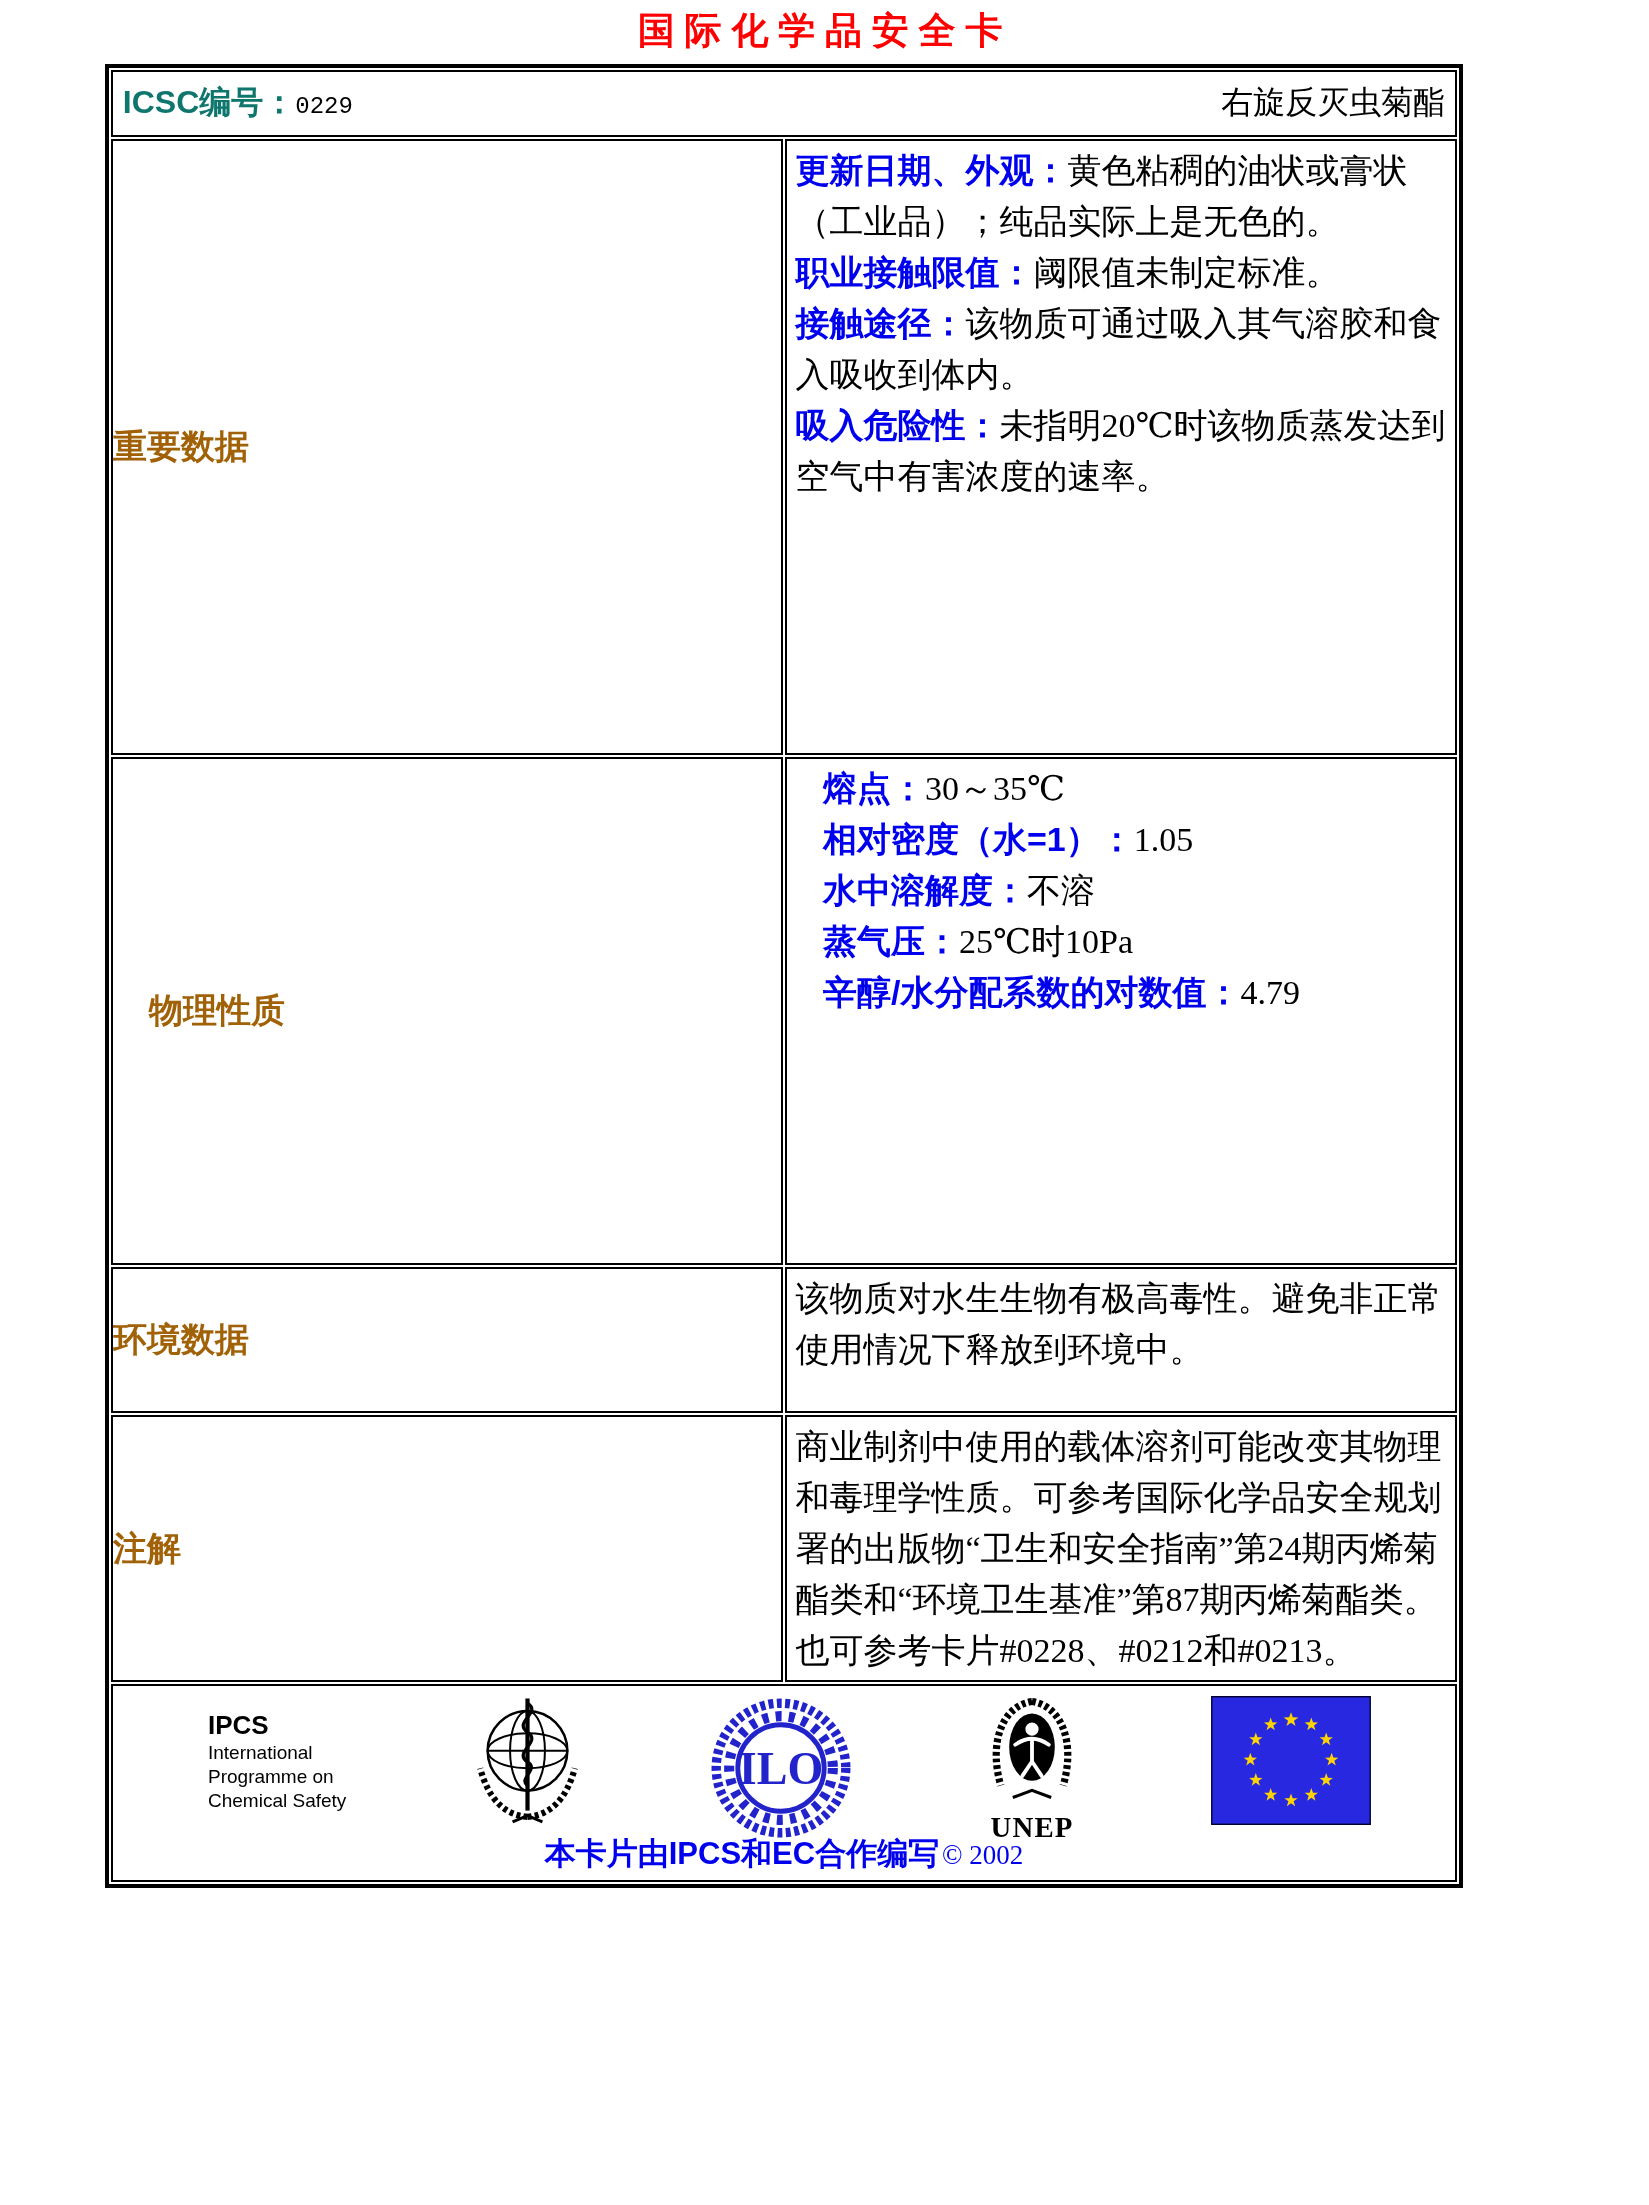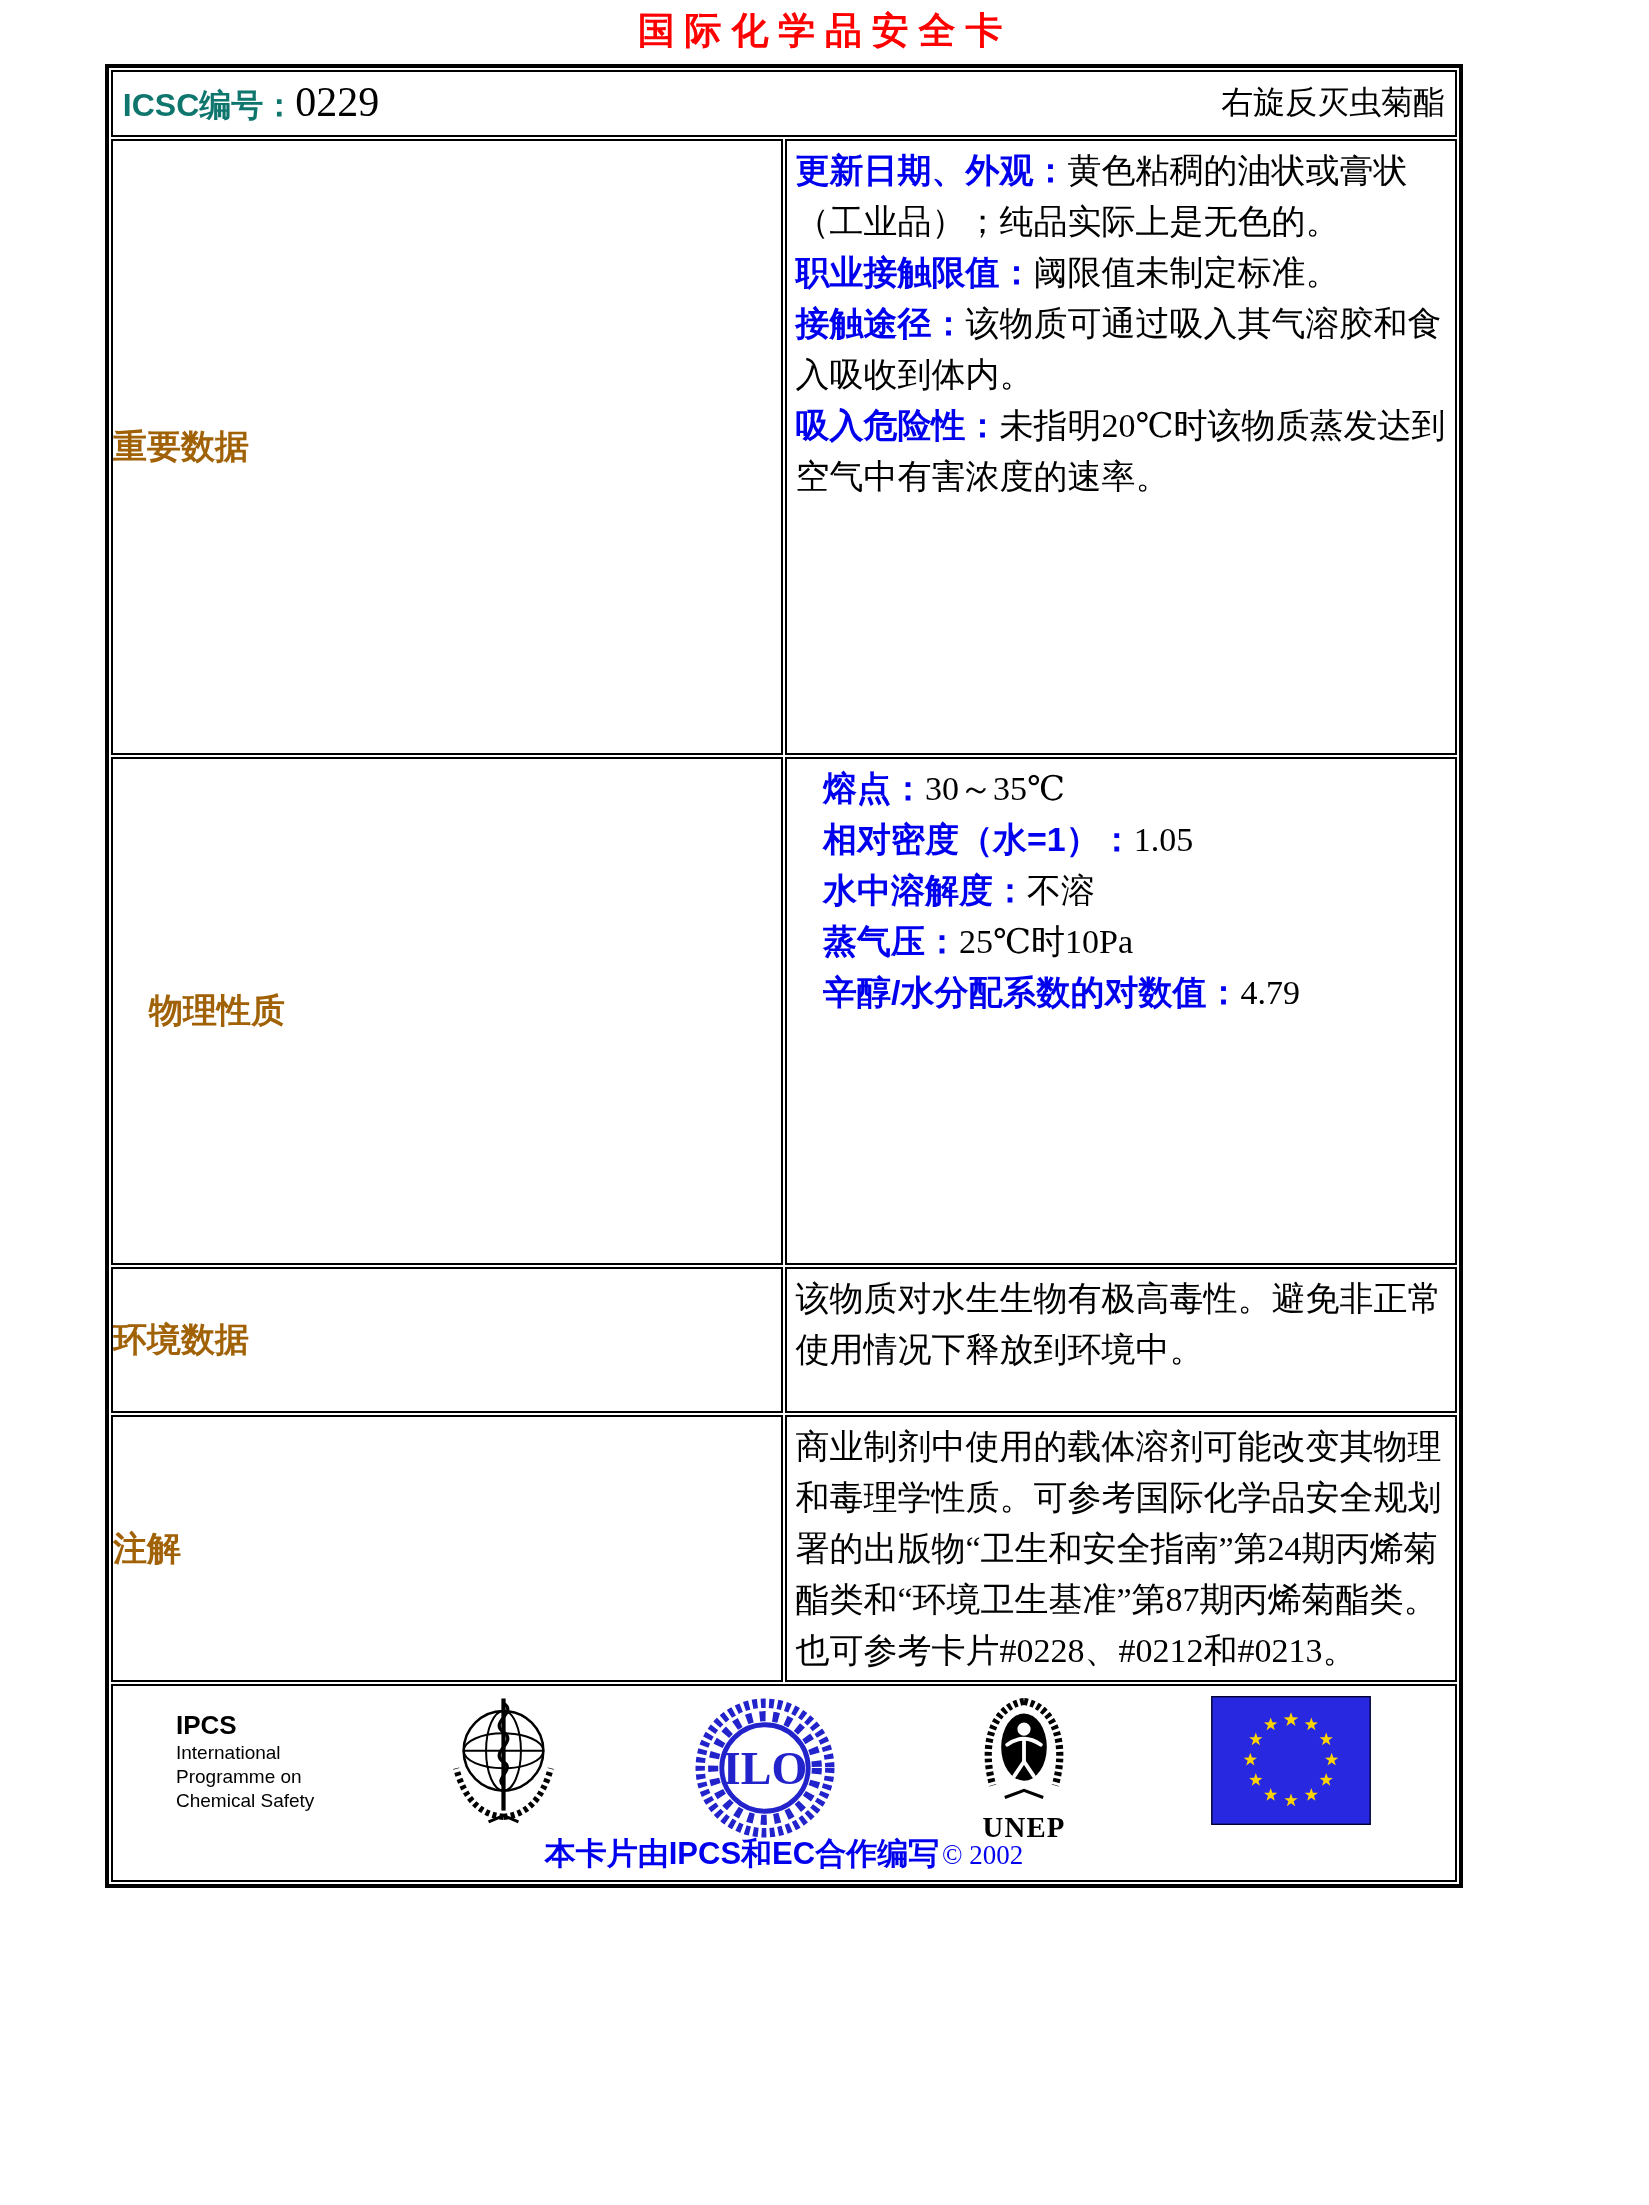--- a/index.html
+++ b/index.html
@@ -34,30 +34,30 @@
     font-weight:bold; color:#0000ee;
   }
   .v{ color:#000; }
   
   td.header-cell{ height:67px; padding:0 9.8px; vertical-align:middle; }
   .header-flex{ display:flex; justify-content:space-between; align-items:center; }
   .icsc-label{
     font-family:"Liberation Sans","DejaVu Sans",sans-serif;
     font-weight:bold; font-size:32px; color:#0f766e;
   }
-  .icsc-number{ font-family:Liberation Serif, serif; font-size:42px; }
+  .icsc-number{ font-family:Liberation Mono, monospace; font-size:24px; }
   .chem-name{ font-size:32px; }
   
   tr.row-important  td{ height:616px; }
   tr.row-physical   td{ height:508px;padding-left:36px; }
   tr.row-env        td{ height:146px; }
   tr.row-notes      td{ height:205px; }
   tr.row-additional td{ height:41px; }
   tr.row-additional td.content-cell{ padding-top:1.4px; }
-  tr.row-logos      td{ height:198px; }
+  tr.row-logos      td{ height:198px;padding-left:32px; }
   tr.row-legal      td{ height:53px; }
   
   td.logos-cell{ position:relative; padding:0; }
   .logos-flex{
     display:flex; justify-content:space-between; align-items:flex-start;
     padding:9.8px 84px 0 63px;
   }
   .ipcs-block{
     font-family:"Liberation Sans","DejaVu Sans",sans-serif;
     padding-top:12.6px; line-height:1.25; font-size:19px; color:#000;

